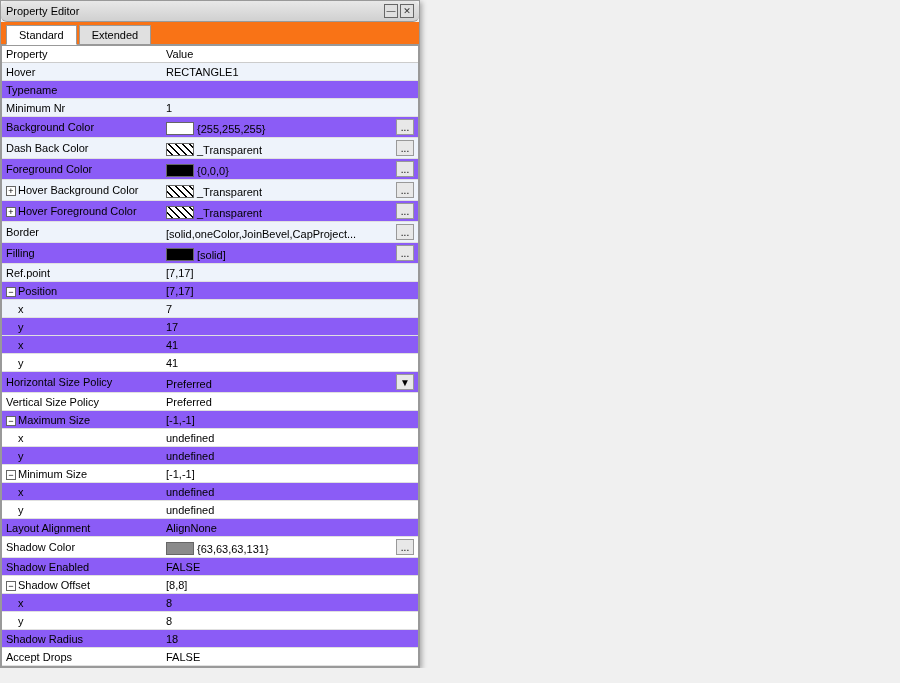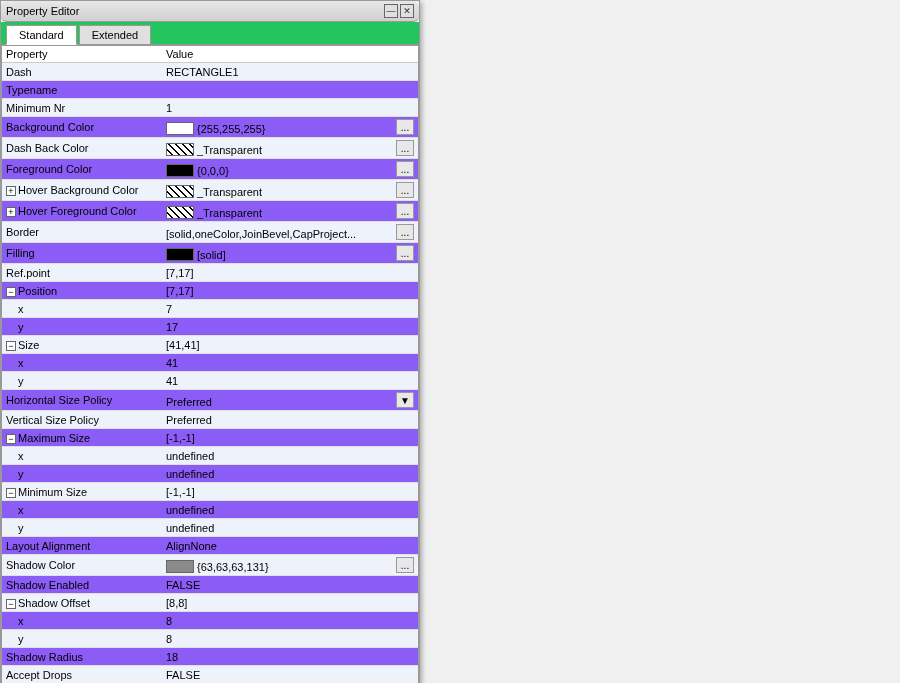--- a/index.html
+++ b/index.html
@@ -38,21 +38,21 @@
       background: #e0e0e0;
       font-size: 9px;
       display: flex;
       align-items: center;
       justify-content: center;
       cursor: pointer;
       color: #333;
     }
     .tabs {
       display: flex;
-      background: #22c55e;
+      background: #f97316;
       border-bottom: 1px solid #999;
       padding: 3px 3px 0 5px;
       gap: 2px;
     }
     .tab {
       padding: 3px 12px;
       border: 1px solid #999;
       border-bottom: none;
       background: #e0e0e0;
       cursor: pointer;
@@ -196,21 +196,21 @@
   </div>
 
   <div class="content">
     <div class="header-row">
       <span class="col-property">Property</span>
       <span class="col-value">Value</span>
     </div>
     <div class="main-area">
       <div class="table-area" id="rows-container">
       <div class="row">
-            <div class="prop-cell"><span>Dash</span></div>
+            <div class="prop-cell"><span>Hover</span></div>
             <div class="val-cell">
               <span>RECTANGLE1</span>
             </div>
           </div>
           <div class="row highlighted">
             <div class="prop-cell"><span>Typename</span></div>
             <div class="val-cell">
               <span></span>
             </div>
           </div>
@@ -290,26 +290,20 @@
           <div class="row">
             <div class="prop-cell indent1"><span>x</span></div>
             <div class="val-cell">
               <span>7</span>
             </div>
           </div>
           <div class="row highlighted">
             <div class="prop-cell indent1"><span>y</span></div>
             <div class="val-cell">
               <span>17</span>
-            </div>
-          </div>
-          <div class="row">
-            <div class="prop-cell"><span class="expand-icon">−</span><span>Size</span></div>
-            <div class="val-cell">
-              <span>[41,41]</span>
             </div>
           </div>
           <div class="row highlighted">
             <div class="prop-cell indent1"><span>x</span></div>
             <div class="val-cell">
               <span>41</span>
             </div>
           </div>
           <div class="row">
             <div class="prop-cell indent1"><span>y</span></div>

